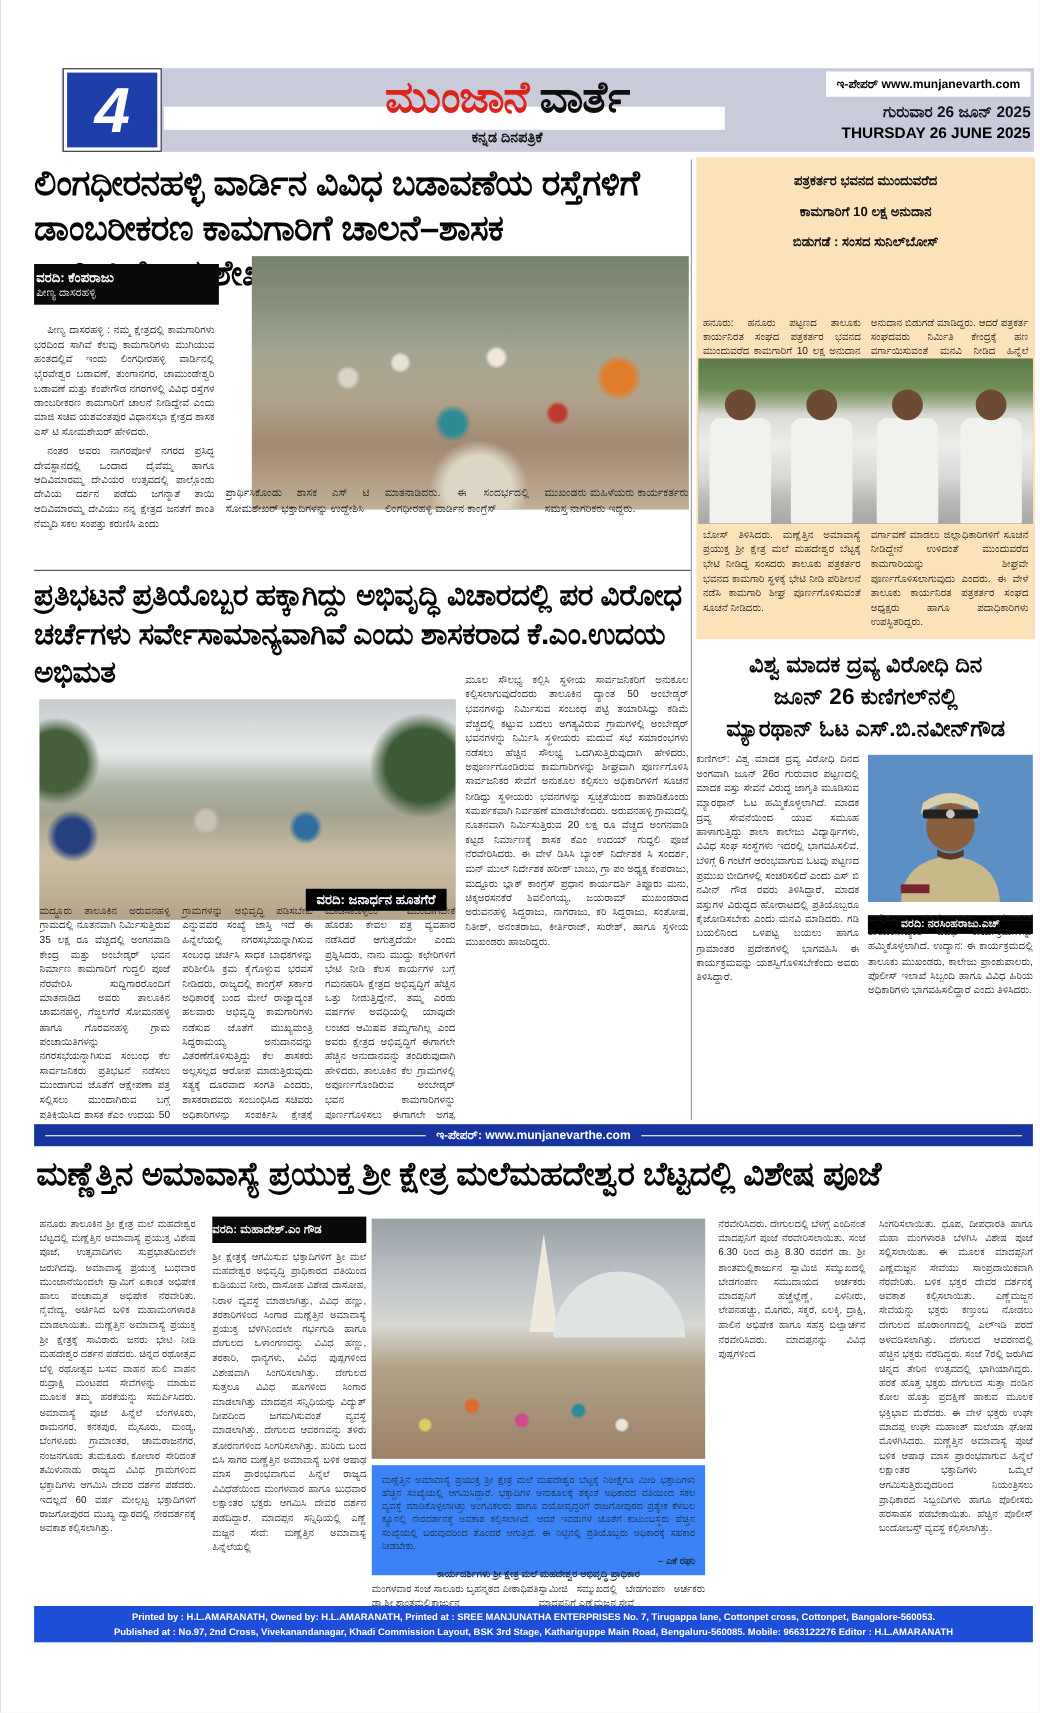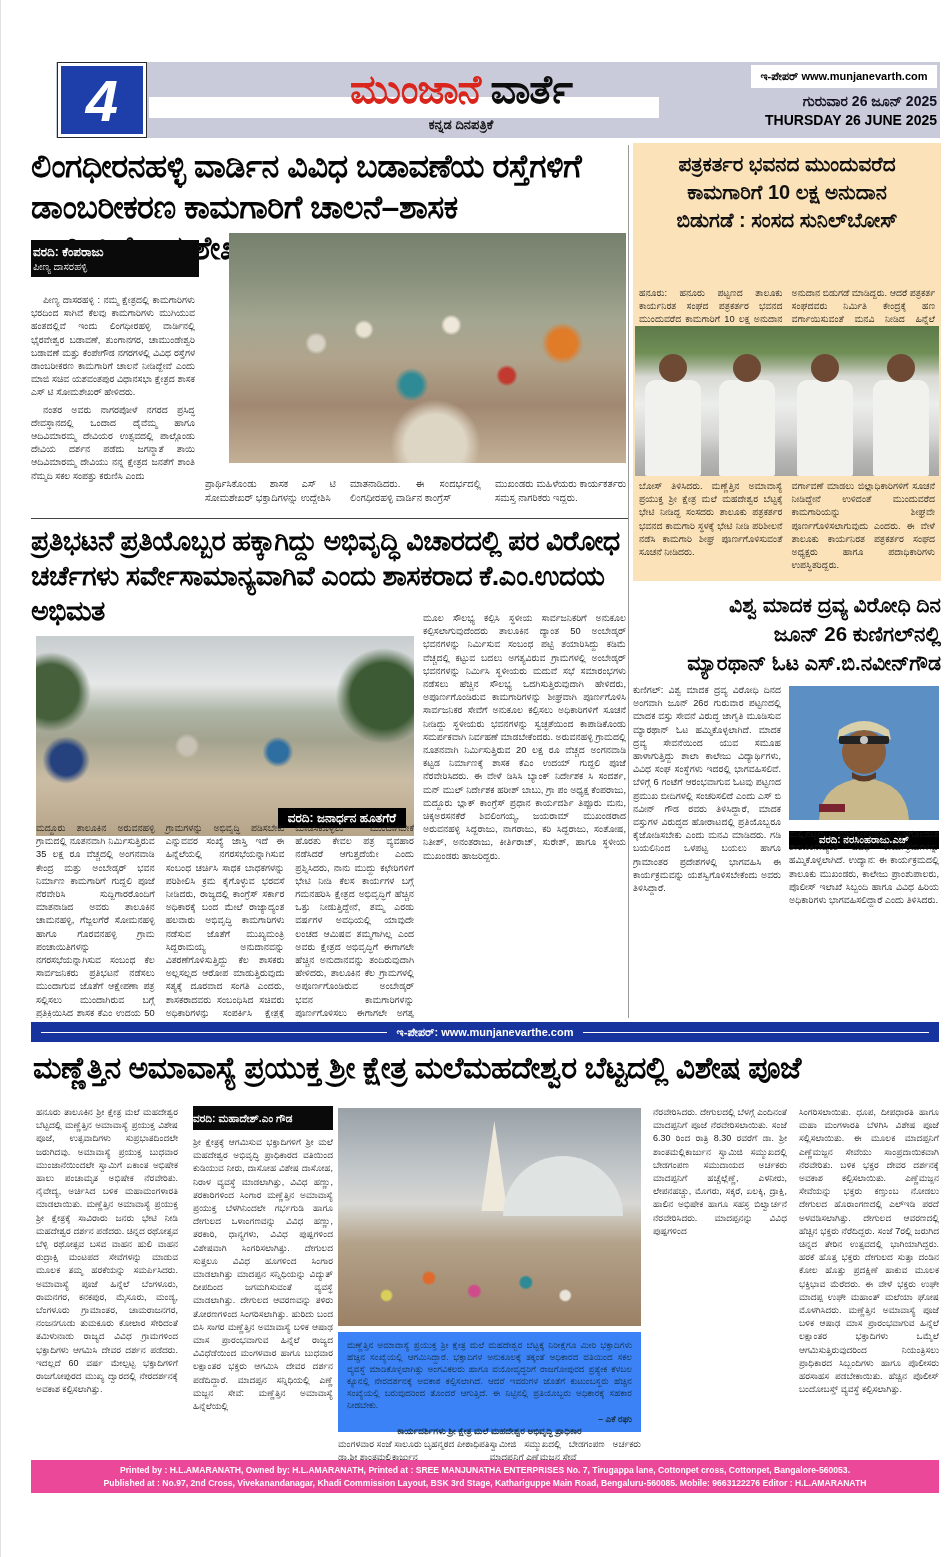--- a/index.html
+++ b/index.html
@@ -63,39 +63,39 @@
       radial-gradient(circle 10px at 62% 80%,#2e8a94 0 50%,transparent 75%),
       radial-gradient(circle 9px at 75% 86%,#e8e4da 0 50%,transparent 75%),
       radial-gradient(circle 9px at 16% 86%,#d9cf5a 0 50%,transparent 75%),
       linear-gradient(180deg,#99a1a7 0%,#c1c6c9 28%,#d7d7d3 44%,#b3a289 62%,#9b8166 100%);}
   .gopuram{position:absolute;left:44%;top:6%;width:46px;height:90px;background:#efe9db;
            clip-path:polygon(50% 0,78% 100%,22% 100%);}
   .dome{position:absolute;right:6%;top:22%;width:120px;height:60px;background:#dfe3e2;border-radius:60px 60px 0 0;}
   .photo-cap{position:absolute;background:#000;color:#fff;font-weight:bold;white-space:nowrap;}
   
   .yellow-box{left:632px;top:143px;width:308px;height:438px;background:#fbe2b8;}
-  .h-a3{left:636px;top:150px;width:300px;text-align:center;font-size:20px;font-weight:800;line-height:28px;color:#111;}
+  .h-a3{left:636px;top:150px;width:300px;text-align:center;font-size:12px;font-weight:800;line-height:28px;color:#111;}
   .two-col{display:flex;gap:9px;}
   .two-col div{flex:1;}
   
-  .h-a4{left:632px;top:590px;width:308px;text-align:right;font-size:20.5px;font-weight:800;line-height:29px;color:#0a0a0a;}
+  .h-a4{left:632px;top:590px;width:308px;text-align:center;font-size:20.5px;font-weight:800;line-height:29px;color:#0a0a0a;}
   .vline{left:627px;top:145px;width:0;height:873px;border-left:1px solid #999;}
   
   .strip{left:30px;top:1022px;width:908px;height:20px;background:#16339e;display:flex;align-items:center;color:#fff;}
   .strip .ln{flex:1;height:1px;background:#ffffff;margin:0 10px;}
   .strip .txt{font-size:11px;font-weight:bold;}
   
   .cyan-box{left:337px;top:1332px;width:303px;height:100px;background:#3b82f6;box-sizing:border-box;padding:7px 9px 4px 9px;
             font-size:8.8px;line-height:12px;text-align:justify;color:#173040;}
   .cyan-sign1{text-align:right;font-weight:bold;margin-top:2px;}
   .cyan-sign2{text-align:center;font-weight:bold;}
   .mini-cols{left:337px;top:1438px;width:303px;display:flex;font-size:9px;line-height:12.5px;color:#1b1b1b;}
   .mini-cols div{flex:1;text-align:justify;}
   
-  .footer{left:30px;top:1460px;width:908px;height:33px;background:#ec4899;color:#ffffff;
+  .footer{left:30px;top:1460px;width:908px;height:33px;background:#1d4ed8;color:#ffffff;
           display:flex;flex-direction:column;align-items:center;justify-content:center;gap:2px;}
   .footer div{font-size:8.6px;font-weight:bold;line-height:11px;white-space:nowrap;}
 </style>
 </head>
 <body>
 
 <div class="sheet">
 
   <div class="abs mast-band"></div>
   <div class="abs white-stripe"></div>
@@ -115,21 +115,21 @@
   </div>
   <div class="abs byline-box" style="left:30px;top:240px;width:164px;">
     <div class="b1">ವರದಿ: ಕೆಂಪರಾಜು</div>
     <div class="b2">ಪೀಣ್ಯ ದಾಸರಹಳ್ಳಿ</div>
   </div>
   <div class="abs col" style="left:30px;top:294px;width:164px;height:220px;overflow:hidden;">
     <p>ಪೀಣ್ಯ ದಾಸರಹಳ್ಳಿ : ನಮ್ಮ ಕ್ಷೇತ್ರದಲ್ಲಿ ಕಾಮಗಾರಿಗಳು ಭರದಿಂದ ಸಾಗಿವೆ ಕೆಲವು ಕಾಮಗಾರಿಗಳು ಮುಗಿಯುವ ಹಂತದಲ್ಲಿವೆ ಇಂದು ಲಿಂಗಧೀರಹಳ್ಳಿ ವಾರ್ಡಿನಲ್ಲಿ ಭೈರವೇಶ್ವರ ಬಡಾವಣೆ, ತುಂಗಾನಗರ, ಚಾಮುಂಡೇಶ್ವರಿ ಬಡಾವಣೆ ಮತ್ತು ಕೆಂಪೇಗೌಡ ನಗರಗಳಲ್ಲಿ ವಿವಿಧ ರಸ್ತೆಗಳ ಡಾಂಬರೀಕರಣ ಕಾಮಗಾರಿಗೆ ಚಾಲನೆ ನೀಡಿದ್ದೇವೆ ಎಂದು ಮಾಜಿ ಸಚಿವ ಯಶವಂತಪುರ ವಿಧಾನಸಭಾ ಕ್ಷೇತ್ರದ ಶಾಸಕ ಎಸ್ ಟಿ ಸೋಮಶೇಖರ್ ಹೇಳಿದರು.</p>
     <p>ನಂತರ ಅವರು ನಾಗರಪೋಳೆ ನಗರದ ಪ್ರಸಿದ್ಧ ದೇವಸ್ಥಾನದಲ್ಲಿ ಒಂದಾದ ದೈವೆಮ್ಮ ಹಾಗೂ ಆದಿವಿಮಾರಮ್ಮ ದೇವಿಯರ ಉತ್ಸವದಲ್ಲಿ ಪಾಲ್ಗೊಂಡು ದೇವಿಯ ದರ್ಶನ ಪಡೆದು ಜಗನ್ಮಾತೆ ತಾಯಿ ಆದಿವಿಮಾರಮ್ಮ ದೇವಿಯು ನನ್ನ ಕ್ಷೇತ್ರದ ಜನತೆಗೆ ಶಾಂತಿ ನೆಮ್ಮದಿ ಸಕಲ ಸಂಪತ್ತು ಕರುಣಿಸಿ ಎಂದು</p>
   </div>
   <div class="abs photo photo1" style="left:228px;top:233px;width:397px;height:230px;"></div>
-  <div class="abs caption-row" style="left:204px;top:477px;width:421px;height:46px;overflow:hidden;">
+  <div class="abs caption-row" style="left:204px;top:442px;width:421px;height:46px;overflow:hidden;">
     <div>ಪ್ರಾರ್ಥಿಸಿಕೊಂಡು ಶಾಸಕ ಎಸ್ ಟಿ ಸೋಮಶೇಖರ್ ಭಕ್ತಾದಿಗಳನ್ನು ಉದ್ದೇಶಿಸಿ</div>
     <div>ಮಾತನಾಡಿದರು. ಈ ಸಂದರ್ಭದಲ್ಲಿ ಲಿಂಗಧೀರಹಳ್ಳಿ ವಾರ್ಡಿನ ಕಾಂಗ್ರೆಸ್</div>
     <div>ಮುಖಂಡರು ಮಹಿಳೆಯರು ಕಾರ್ಯಕರ್ತರು ಸಮಸ್ತ ನಾಗರಿಕರು ಇದ್ದರು.</div>
   </div>
   <div class="abs rule" style="left:30px;top:518px;width:597px;"></div>
 
   <div class="abs h-a2">
     <div>ಪ್ರತಿಭಟನೆ ಪ್ರತಿಯೊಬ್ಬರ ಹಕ್ಕಾಗಿದ್ದು  ಅಭಿವೃದ್ಧಿ ವಿಚಾರದಲ್ಲಿ ಪರ ವಿರೋಧ</div>
     <div>ಚರ್ಚೆಗಳು ಸರ್ವೇಸಾಮಾನ್ಯವಾಗಿವೆ ಎಂದು ಶಾಸಕರಾದ ಕೆ.ಎಂ.ಉದಯ ಅಭಿಮತ</div>
   </div>

